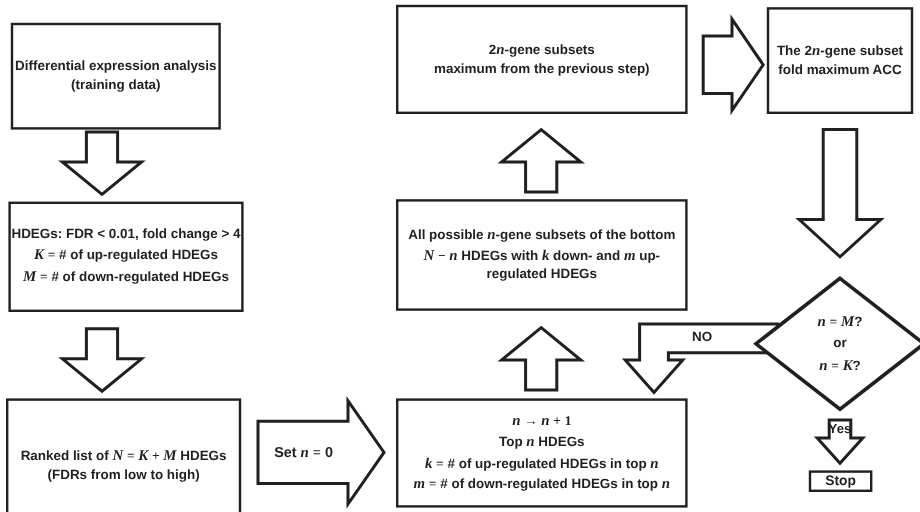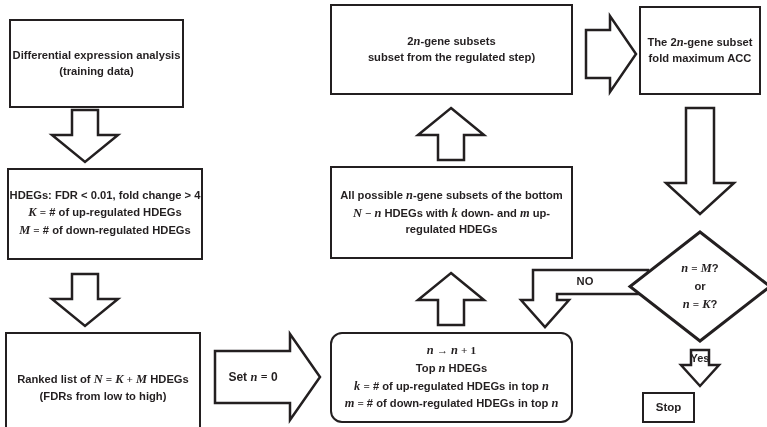--- a/index.html
+++ b/index.html
@@ -122,41 +122,41 @@
   </div>
 
   <svg class="arrow-svg" style="left:213px; top:332px;" width="110" height="91" viewBox="0 0 110 91">
     <polygon points="2,19 77,19 77,2 107,45 77,88 77,71 2,71"></polygon>
   </svg>
   <div class="arrow-label big" style="left:213px; top:370px; width:80px;">Set <i class="v">n</i> <span class="op">=</span> 0</div>
 
   <div class="node" style="left:330px; top:4px; width:243px; height:91px;">
     <span class="txt">
       <span class="line">2<i class="v">n</i>-gene subsets</span>
-      <span class="line">subset from the regulated step)</span>
+      <span class="line">maximum from the previous step)</span>
     </span>
   </div>
 
   <svg class="arrow-svg" style="left:415px; top:105px;" width="72" height="58" viewBox="0 0 72 58">
     <polygon points="36,3 69,30 49,30 49,55 23,55 23,30 3,30"></polygon>
   </svg>
 
   <div class="node" style="left:330px; top:166px; width:243px; height:93px;">
     <span class="txt">
       <span class="line">All possible <i class="v">n</i>-gene subsets of the bottom</span>
       <span class="line"><i class="v">N</i> <span class="op">−</span> <i class="v">n</i> HDEGs with <i class="v">k</i> down- and <i class="v">m</i> up-</span>
       <span class="line">regulated HDEGs</span>
     </span>
   </div>
 
   <svg class="arrow-svg" style="left:415px; top:270px;" width="72" height="58" viewBox="0 0 72 58">
     <polygon points="36,3 69,30 49,30 49,55 23,55 23,30 3,30"></polygon>
   </svg>
 
-  <div class="node" style="left:330px; top:332px; width:243px; height:91px;border-radius:12px;">
+  <div class="node" style="left:330px; top:332px; width:243px; height:91px;">
     <span class="txt">
       <span class="line"><i class="v">n</i> <span class="op">→</span> <i class="v">n</i> <span class="op">+</span> <span class="op">1</span></span>
       <span class="line">Top <i class="v">n</i> HDEGs</span>
       <span class="line"><i class="v">k</i> <span class="op">=</span> # of up-regulated HDEGs in top <i class="v">n</i></span>
       <span class="line"><i class="v">m</i> <span class="op">=</span> # of down-regulated HDEGs in top <i class="v">n</i></span>
     </span>
   </div>
 
   <svg class="arrow-svg" style="left:519px; top:268px;" width="132" height="62" viewBox="0 0 132 62">
     <path d="M 129,2 L 14,2 L 14,32 L 2,32 L 26,59 L 50,32 L 38,32 L 38,26 L 129,26 Z"></path>
@@ -187,17 +187,17 @@
       <span>or</span>
       <span><i class="v">n</i> <span class="op">=</span> <i class="v">K</i>?</span>
     </div>
   </div>
 
   <svg class="arrow-svg" style="left:679px; top:348px;" width="42" height="40" viewBox="0 0 42 40">
     <polygon points="12,2 30,2 30,17 40,17 21,38 2,17 12,17"></polygon>
   </svg>
   <div class="arrow-label" style="left:679px; top:352px; width:42px; font-size:11px;">Yes</div>
 
-  <div class="node" style="left:642px; top:392px; width:53px; height:31px; font-size:11.5px;justify-content:center;">
+  <div class="node" style="left:674px; top:392px; width:53px; height:18px; font-size:11.5px;justify-content:center;">
     <span class="line">Stop</span>
   </div>
 
 </div>
 
 </body></html>

